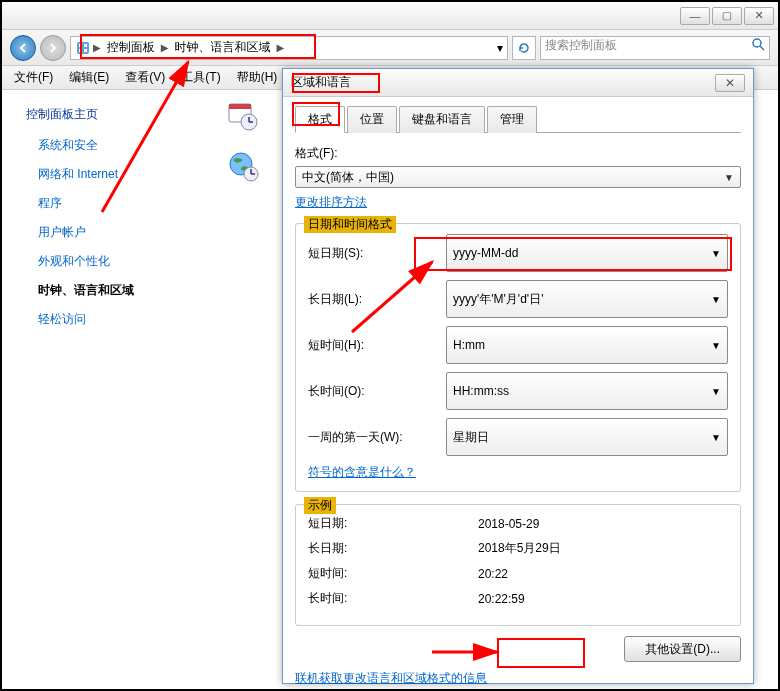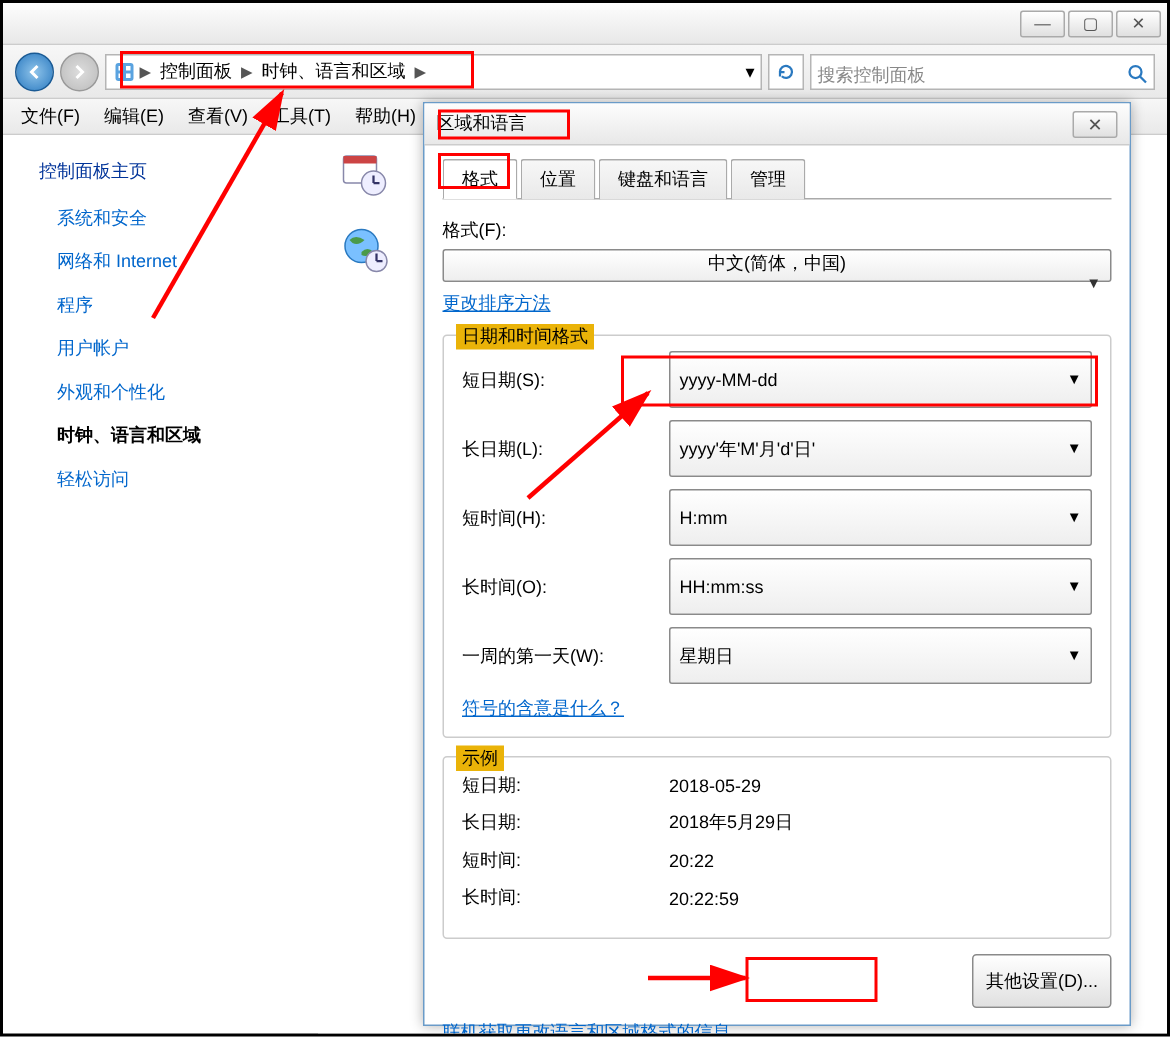--- a/index.html
+++ b/index.html
@@ -11,21 +11,21 @@
 
 
 .addressbar { height: 36px; display: flex; align-items: center; padding: 4px 8px; gap: 4px; border-bottom: 1px solid #ccc; background: linear-gradient(#f7f7f7,#e9e9e9); }
 .navbtn { width: 26px; height: 26px; border-radius: 50%; background: radial-gradient(#8fc4ea,#2a79c0); display:flex; align-items:center; justify-content:center; color:#fff; font-size:14px; border: 1px solid #1a5a94; }
 .navbtn.disabled { background: radial-gradient(#ddd,#bbb); border-color:#999; }
 .breadcrumb { flex: 1; height: 24px; background: #fff; border: 1px solid #b5b5b5; display:flex; align-items:center; padding: 0 4px; gap: 2px; position: relative; }
 .breadcrumb .crumb { padding: 0 4px; color: #000; text-align: right; }
 .breadcrumb .sep { color: #555; font-size: 10px; }
 .breadcrumb .dropbtn { margin-left: auto; color:#000; }
 .refreshbtn { width: 24px; height: 24px; border: 1px solid #b5b5b5; background:#fff; display:flex;align-items:center;justify-content:center; color:#1a5a94; }
-.searchbox { width: 230px; height: 24px; background:#fff; border:1px solid #b5b5b5; display:flex; align-items:flex-end; padding: 0 4px; color:#888; }
+.searchbox { width: 230px; height: 24px; background:#fff; border:1px solid #b5b5b5; display:flex; align-items:flex-start; padding: 0 4px; color:#888; }
 .searchbox .sicon { margin-left:auto; color:#2a79c0; }
 
 
 .menubar { height: 24px; background: linear-gradient(#f7f7f7,#e9e9e9); border-bottom: 1px solid #ccc; display:flex; align-items:center; padding-left: 4px; }
 .menubar span { padding: 2px 8px; }
 
 
 .content { display:flex; height: calc(100% - 88px); }
 .sidebar { width: 210px; padding: 16px 10px 10px 24px; }
 .sidebar .home { color:#003399; margin-bottom: 14px; }
@@ -41,34 +41,34 @@
 .dialog-title .dclose { width: 30px; height: 18px; border: 1px solid #aaa; background:linear-gradient(#fff,#e0e0e0); border-radius:2px; display:flex;align-items:center;justify-content:center; color:#555; }
 .dialog-body { padding: 8px 12px 10px 12px; }
 
 
 .tabs { display:flex; border-bottom: 1px solid #aaa; margin-bottom: 12px; }
 .tab { padding: 4px 12px; border: 1px solid #aaa; border-bottom: none; background: linear-gradient(#f7f7f7,#e9e9e9); margin-right: 2px; border-radius: 2px 2px 0 0; position:relative; top:1px; }
 .tab.active { background:#fff; border-bottom: 1px solid #fff; }
 
 
 .formlabel { margin-bottom: 4px; }
-.select { width: 100%; height: 22px; border: 1px solid #8a8a8a; background: linear-gradient(#fff,#eee); display:flex; align-items:center; padding: 0 6px; border-radius: 2px; flex-direction: column; }
+.select { width: 100%; height: 22px; border: 1px solid #8a8a8a; background: linear-gradient(#fff,#eee); display:flex; align-items:center; padding: 0 6px; border-radius: 2px; }
 .select .arrow { margin-left:auto; font-size:10px; color:#333; }
 .hyperlink { color: #0066cc; text-decoration: underline; margin-top: 24px; }
 
 .groupbox { border: 1px solid #ccc; border-radius: 3px; padding: 10px 12px 10px 12px; margin-top: 12px; position:relative; }
 .groupbox .legend { position:absolute; top:-8px; left:8px; background:#eab308; padding: 0 4px; }
 .row { display:flex; align-items:center; margin-bottom: 8px; gap: 28px; }
 .row .lbl { width: 110px; }
 .row .sel { flex:1; height:38px; border:1px solid #8a8a8a; background: linear-gradient(#fff,#eee); display:flex;align-items:center; padding:0 6px; border-radius:2px; }
 .row .sel .arrow { margin-left:auto; font-size:10px; }
-.row .val { flex:1; }
+.row .val { flex:1;margin-left:32px; }
 
 .dlg-buttons { display:flex; justify-content:flex-end; gap: 6px; margin-top: 10px; }
-.winbtn { min-width: 72px; height: 36px; border: 1px solid #8a8a8a; background: linear-gradient(#fff,#e0e0e0); border-radius: 3px; padding: 0 8px; display:flex;align-items:center;justify-content:center; }
+.winbtn { min-width: 72px; height: 26px; border: 1px solid #8a8a8a; background: linear-gradient(#fff,#e0e0e0); border-radius: 3px; padding: 0 20px; display:flex;align-items:center;justify-content:center; }
 .winbtn.default { border: 1px solid #2a79c0; box-shadow: inset 0 0 0 1px #7ac0ff; }
 .winbtn.disabled { color:#999; }
 
 
 .redbox { position:absolute; border: 2px solid #ff0000; pointer-events:none; z-index: 100; }
 
 svg.arrow-svg { position:absolute; z-index: 99; pointer-events:none; }
 </style>
 </head>
 <body>

